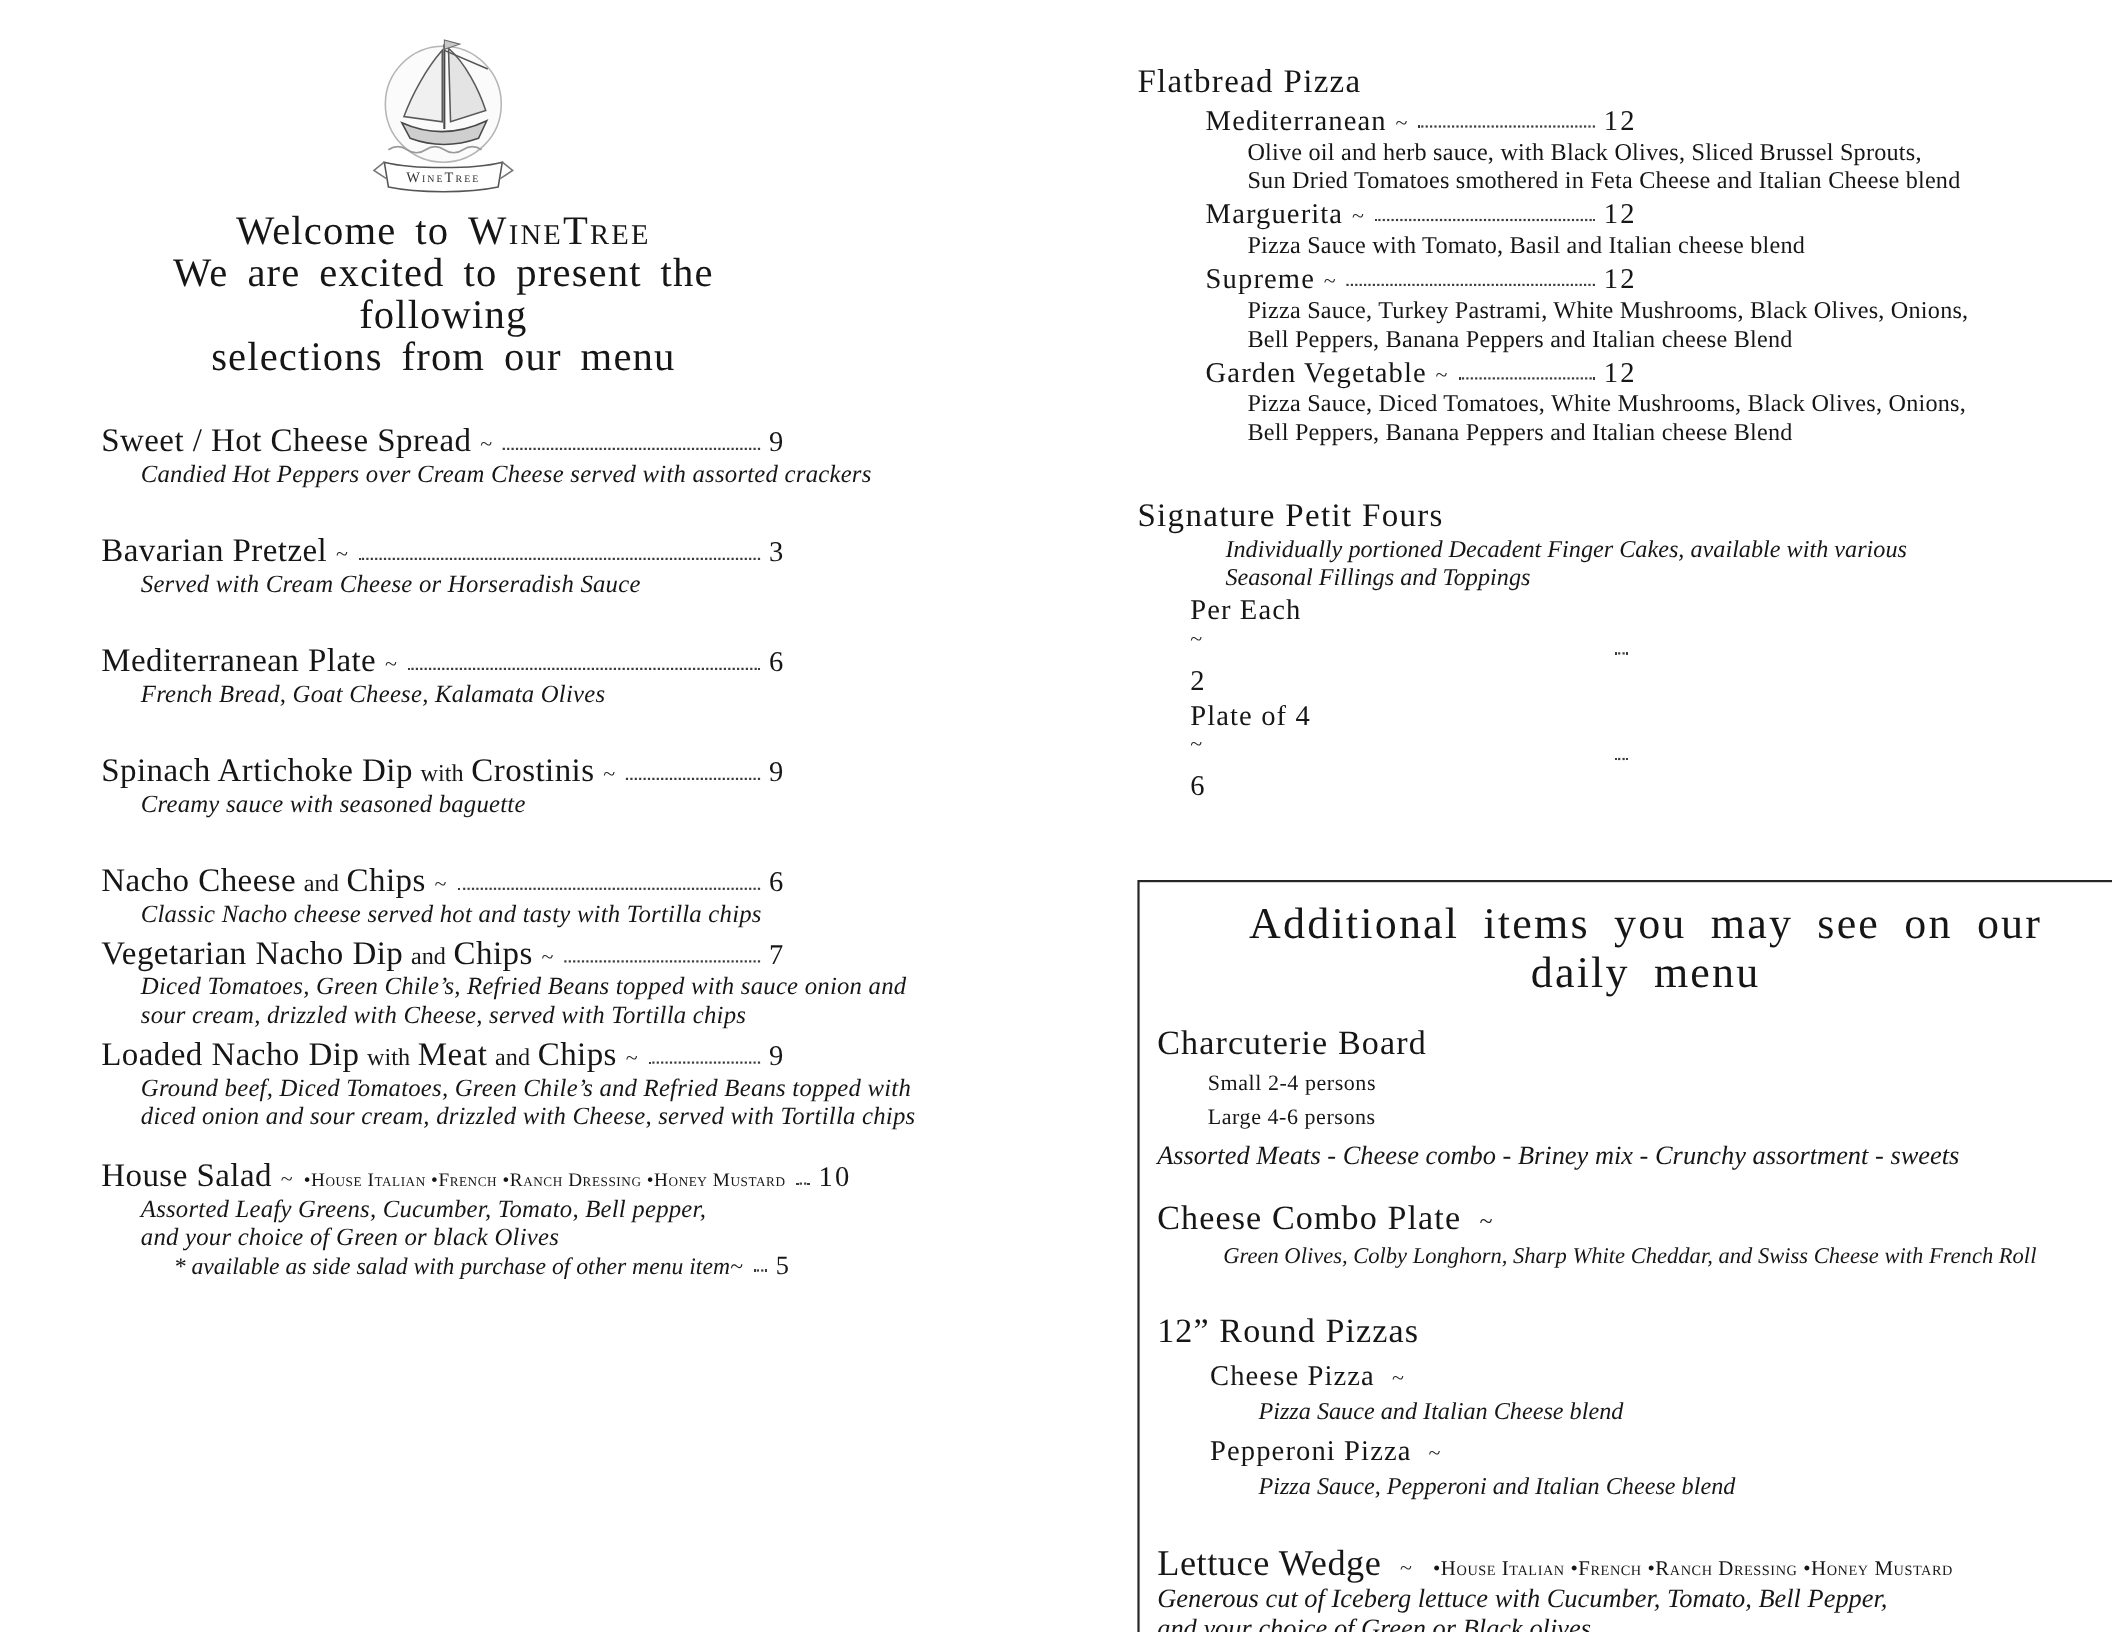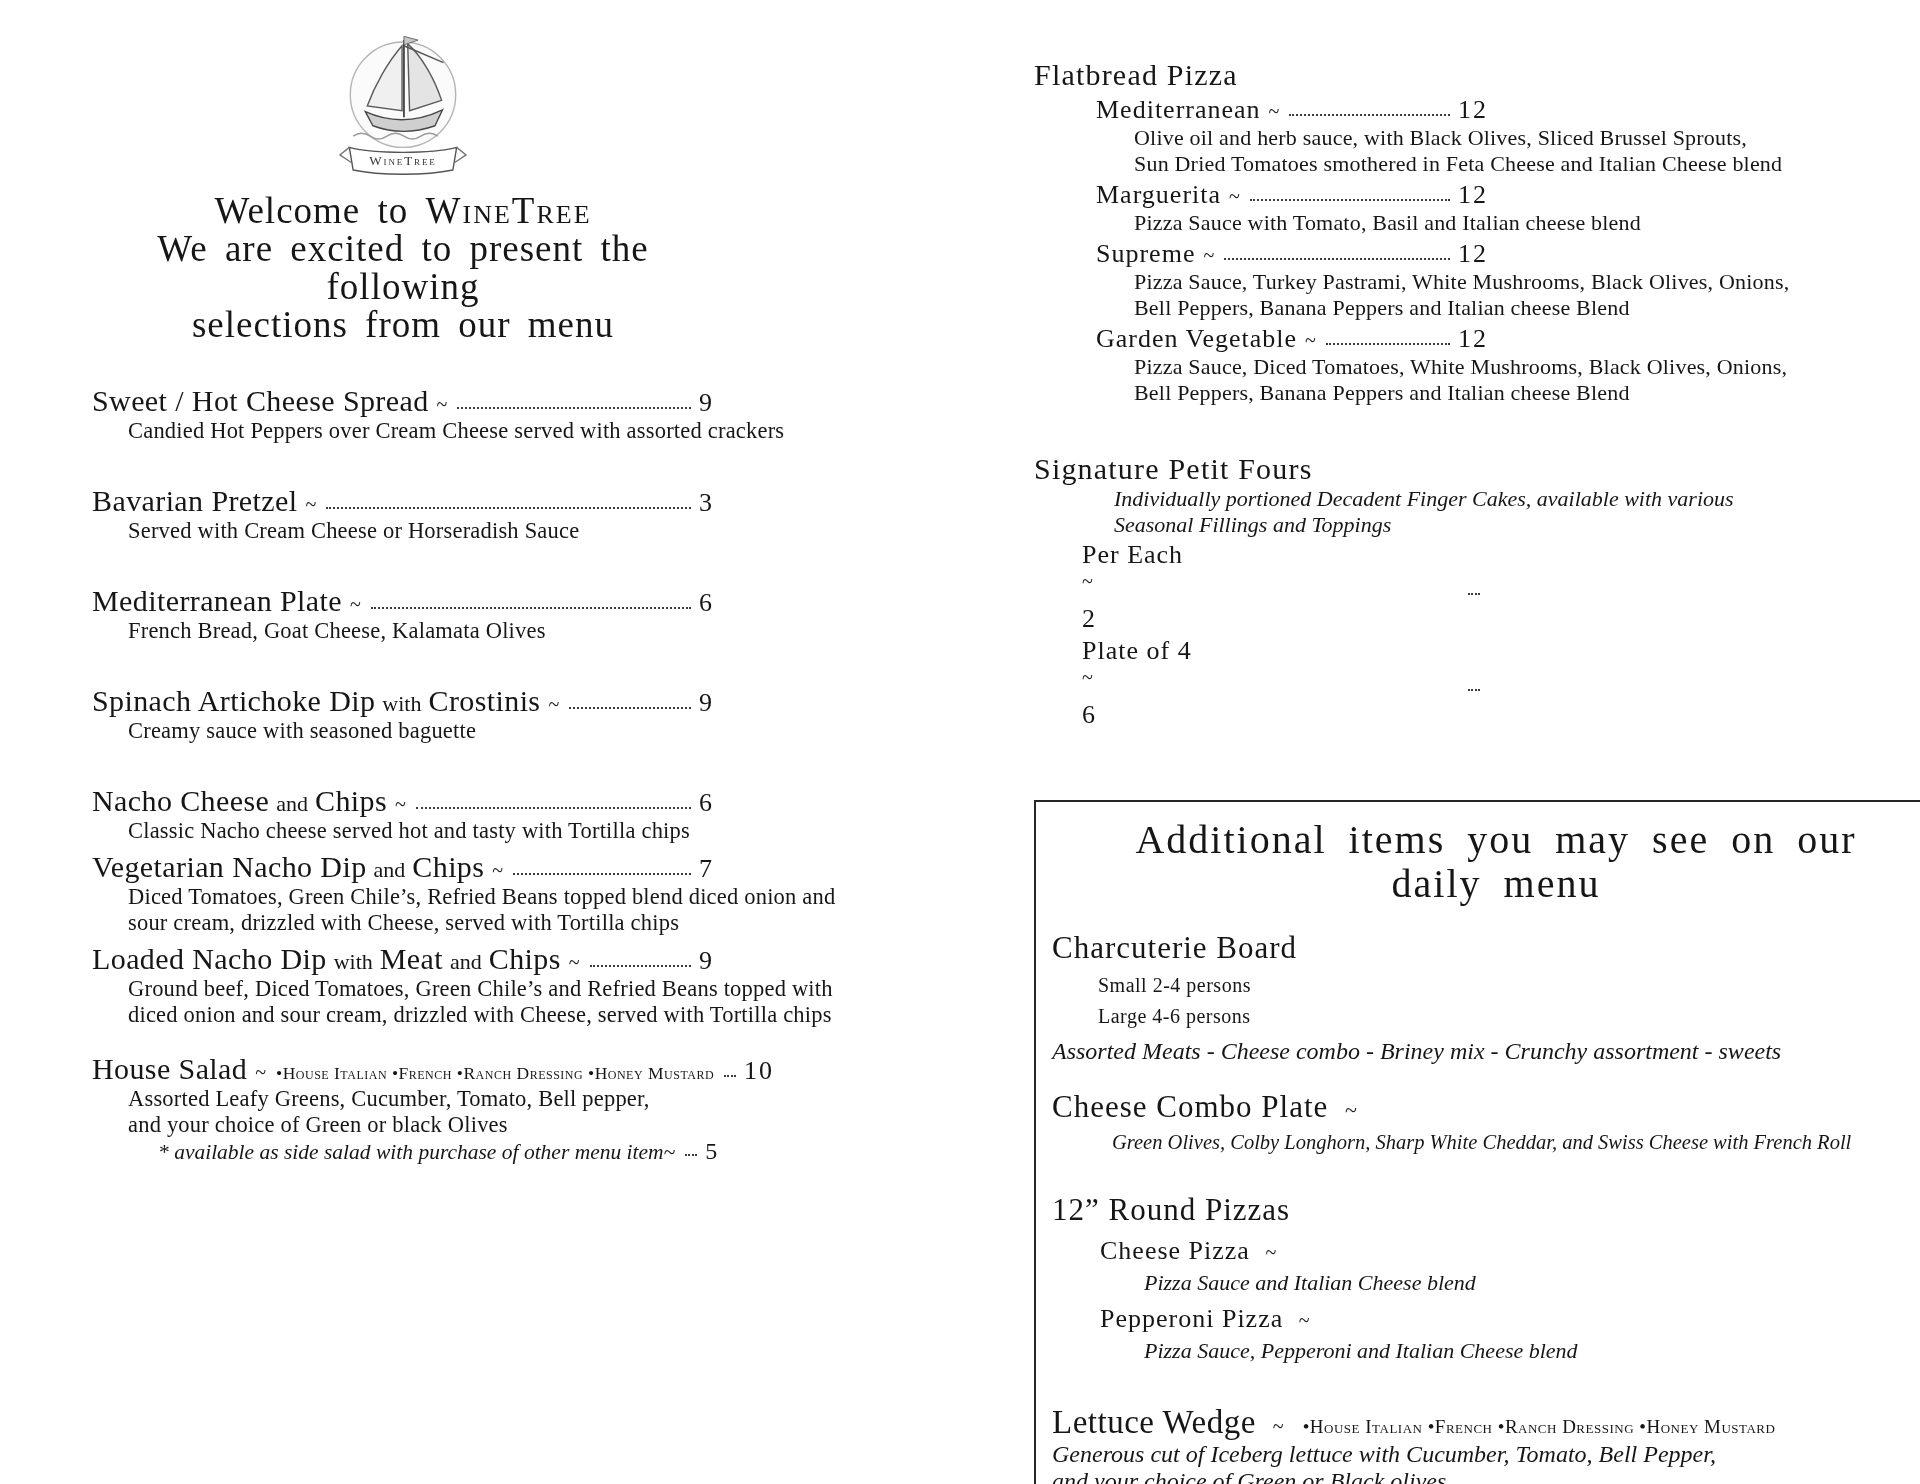--- a/index.html
+++ b/index.html
@@ -19,21 +19,21 @@
   .price{font-size:26px;letter-spacing:2px;white-space:nowrap;}
 
   
   .li{margin-top:34px;}
   .li.g1{margin-top:40px;}
   .li.tight{margin-top:6px;}
   .li.mid{margin-top:24px;}
   .nm{font-size:30px;letter-spacing:.4px;white-space:nowrap;}
   .jn{font-size:22px;margin:0 7px;white-space:nowrap;}
   .tl{font-size:20px;margin-left:8px;color:#222;}
-  .desc{font-size:22.5px;line-height:26px;margin-left:36px;white-space:nowrap;letter-spacing:.2px;}
+  .desc{font-style:italic;font-size:22.5px;line-height:26px;margin-left:36px;white-space:nowrap;letter-spacing:.2px;}
   .desc + .desc{margin-top:0;}
   .dressings{font-variant:small-caps;font-size:17.5px;letter-spacing:.5px;margin-left:10px;white-space:nowrap;}
   .note-row{display:flex;align-items:baseline;margin-left:66px;font-style:italic;}
   .note-txt{font-size:21.5px;white-space:nowrap;}
   .note-row .price{font-size:24px;font-style:normal;}
 
   
   .rhead{font-size:30px;letter-spacing:1.2px;}
   .fb-row{display:flex;align-items:baseline;margin-left:62px;width:392px;margin-top:3px;}
   .fb-name{font-size:26px;letter-spacing:1px;white-space:nowrap;}
@@ -143,21 +143,21 @@
 
     <div class="li tight">
       <div class="trow">
         <span class="nm">Vegetarian Nacho Dip</span>
         <span class="jn">and</span>
         <span class="nm">Chips</span>
         <span class="tl">~</span>
         <span class="leader"></span>
         <span class="price">7</span>
       </div>
-      <div class="desc">Diced Tomatoes, Green Chile’s, Refried Beans topped blend diced onion and</div>
+      <div class="desc">Diced Tomatoes, Green Chile’s, Refried Beans topped with sauce onion and</div>
       <div class="desc">sour cream, drizzled with Cheese, served with Tortilla chips</div>
     </div>
 
     <div class="li tight">
       <div class="trow">
         <span class="nm">Loaded Nacho Dip</span>
         <span class="jn">with</span>
         <span class="nm">Meat</span>
         <span class="jn">and</span>
         <span class="nm">Chips</span>

